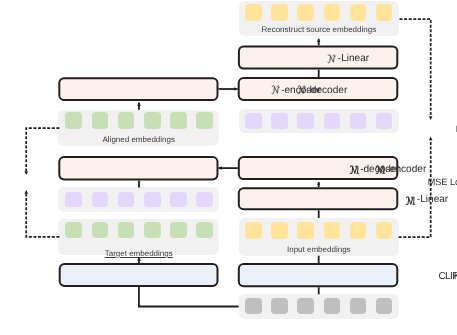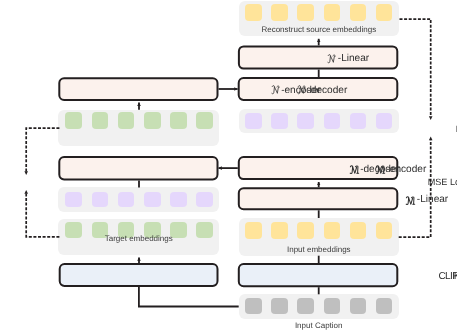--- a/index.html
+++ b/index.html
@@ -46,20 +46,21 @@
   <div class="bandlbl" style="left:238.9px;top:26.3px;width:159.8px;">Reconstruct source embeddings</div>
 
   <div class="band" style="left:58.4px;top:109.7px;width:160.7px;height:36.2px;">
     <div class="sq" style="left:7.10px;top:2.7px;width:16.5px;height:16.2px;background:#c7dfb4;"></div>
     <div class="sq" style="left:33.30px;top:2.7px;width:16.5px;height:16.2px;background:#c7dfb4;"></div>
     <div class="sq" style="left:59.50px;top:2.7px;width:16.5px;height:16.2px;background:#c7dfb4;"></div>
     <div class="sq" style="left:85.70px;top:2.7px;width:16.5px;height:16.2px;background:#c7dfb4;"></div>
     <div class="sq" style="left:111.90px;top:2.7px;width:16.5px;height:16.2px;background:#c7dfb4;"></div>
     <div class="sq" style="left:138.10px;top:2.7px;width:16.5px;height:16.2px;background:#c7dfb4;"></div>
   </div>
+  <div class="bandlbl" style="left:58.4px;top:135.9px;width:160.7px;">Aligned embeddings</div>
 
   <div class="band" style="left:238.9px;top:109.0px;width:159.8px;height:23.5px;">
     <div class="sq" style="left:6.20px;top:3.9px;width:16.6px;height:16.1px;background:#e5d7fc;"></div>
     <div class="sq" style="left:32.36px;top:3.9px;width:16.6px;height:16.1px;background:#e5d7fc;"></div>
     <div class="sq" style="left:58.52px;top:3.9px;width:16.6px;height:16.1px;background:#e5d7fc;"></div>
     <div class="sq" style="left:84.68px;top:3.9px;width:16.6px;height:16.1px;background:#e5d7fc;"></div>
     <div class="sq" style="left:110.84px;top:3.9px;width:16.6px;height:16.1px;background:#e5d7fc;"></div>
     <div class="sq" style="left:137.00px;top:3.9px;width:16.6px;height:16.1px;background:#e5d7fc;"></div>
   </div>
 
@@ -73,41 +74,40 @@
   </div>
 
   <div class="band" style="left:58.4px;top:218.7px;width:160.7px;height:36.1px;">
     <div class="sq" style="left:7.10px;top:3.5px;width:16.5px;height:15.9px;background:#c7dfb4;"></div>
     <div class="sq" style="left:33.30px;top:3.5px;width:16.5px;height:15.9px;background:#c7dfb4;"></div>
     <div class="sq" style="left:59.50px;top:3.5px;width:16.5px;height:15.9px;background:#c7dfb4;"></div>
     <div class="sq" style="left:85.70px;top:3.5px;width:16.5px;height:15.9px;background:#c7dfb4;"></div>
     <div class="sq" style="left:111.90px;top:3.5px;width:16.5px;height:15.9px;background:#c7dfb4;"></div>
     <div class="sq" style="left:138.10px;top:3.5px;width:16.5px;height:15.9px;background:#c7dfb4;"></div>
   </div>
-  <div class="bandlbl" style="left:58.4px;top:235px;width:160.7px;">Target embeddings</div>
+  <div class="bandlbl" style="left:58.4px;top:250px;width:160.7px;text-decoration:underline;">Target embeddings</div>
 
   <div class="band" style="left:238.9px;top:218.0px;width:159.8px;height:37.7px;">
     <div class="sq" style="left:6.20px;top:4.0px;width:16.6px;height:16.5px;background:#ffe49a;"></div>
     <div class="sq" style="left:32.36px;top:4.0px;width:16.6px;height:16.5px;background:#ffe49a;"></div>
     <div class="sq" style="left:58.52px;top:4.0px;width:16.6px;height:16.5px;background:#ffe49a;"></div>
     <div class="sq" style="left:84.68px;top:4.0px;width:16.6px;height:16.5px;background:#ffe49a;"></div>
     <div class="sq" style="left:110.84px;top:4.0px;width:16.6px;height:16.5px;background:#ffe49a;"></div>
     <div class="sq" style="left:137.00px;top:4.0px;width:16.6px;height:16.5px;background:#ffe49a;"></div>
   </div>
   <div class="bandlbl" style="left:238.9px;top:245.6px;width:159.8px;">Input embeddings</div>
 
   <div class="band" style="left:238.7px;top:294.3px;width:160.0px;height:24.6px;">
     <div class="sq" style="left:6.40px;top:3.8px;width:16.6px;height:16.3px;background:#bfbfbf;"></div>
     <div class="sq" style="left:32.56px;top:3.8px;width:16.6px;height:16.3px;background:#bfbfbf;"></div>
     <div class="sq" style="left:58.72px;top:3.8px;width:16.6px;height:16.3px;background:#bfbfbf;"></div>
     <div class="sq" style="left:84.88px;top:3.8px;width:16.6px;height:16.3px;background:#bfbfbf;"></div>
     <div class="sq" style="left:111.04px;top:3.8px;width:16.6px;height:16.3px;background:#bfbfbf;"></div>
     <div class="sq" style="left:137.20px;top:3.8px;width:16.6px;height:16.3px;background:#bfbfbf;"></div>
   </div>
-  <div class="bandlbl" style="left:238.7px;top:321.5px;width:160.0px;">Input Caption</div>
 
   <svg class="ov boxlayer" viewBox="0 0 457 335">
       <rect x="59.30" y="78.20" width="158.20" height="21.80" rx="4.8" fill="#fcf2ed" stroke="#231f20" stroke-width="2.0"></rect>
       <rect x="238.70" y="78.10" width="158.60" height="21.80" rx="4.8" fill="#fcf2ed" stroke="#231f20" stroke-width="2.0"></rect>
       <rect x="238.90" y="46.40" width="158.40" height="22.20" rx="4.8" fill="#fcf2ed" stroke="#231f20" stroke-width="2.0"></rect>
       <rect x="59.30" y="157.00" width="158.20" height="22.40" rx="4.8" fill="#fcf2ed" stroke="#231f20" stroke-width="2.0"></rect>
       <rect x="238.80" y="157.00" width="158.50" height="22.10" rx="4.8" fill="#fcf2ed" stroke="#231f20" stroke-width="2.0"></rect>
       <rect x="238.80" y="188.20" width="158.50" height="21.10" rx="4.8" fill="#fcf2ed" stroke="#231f20" stroke-width="2.0"></rect>
       <rect x="59.70" y="264.10" width="157.80" height="21.80" rx="4.8" fill="#eaf0f8" stroke="#231f20" stroke-width="2.0"></rect>
       <rect x="238.80" y="264.00" width="158.50" height="22.20" rx="4.8" fill="#eaf0f8" stroke="#231f20" stroke-width="2.0"></rect>

